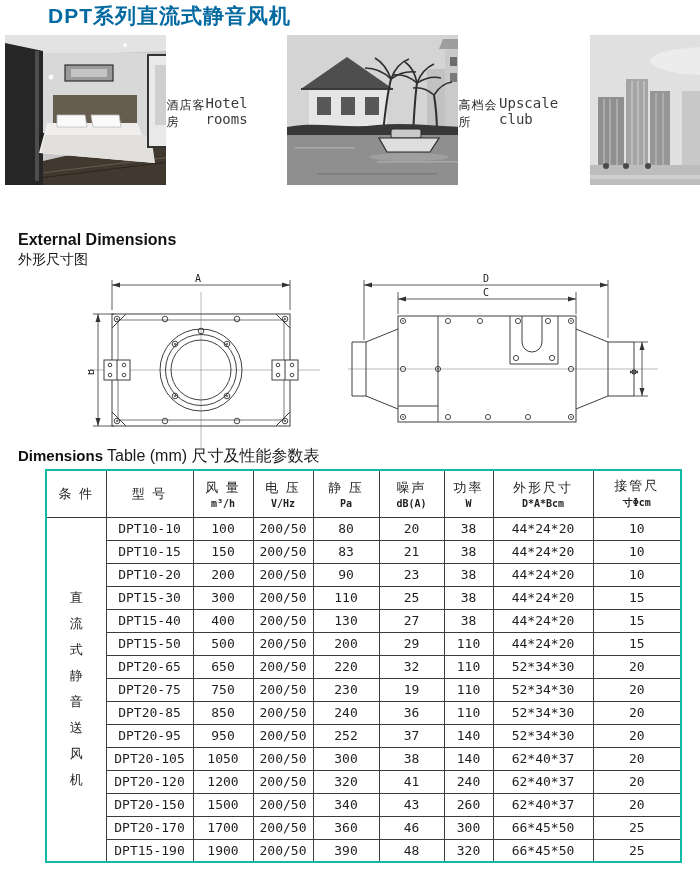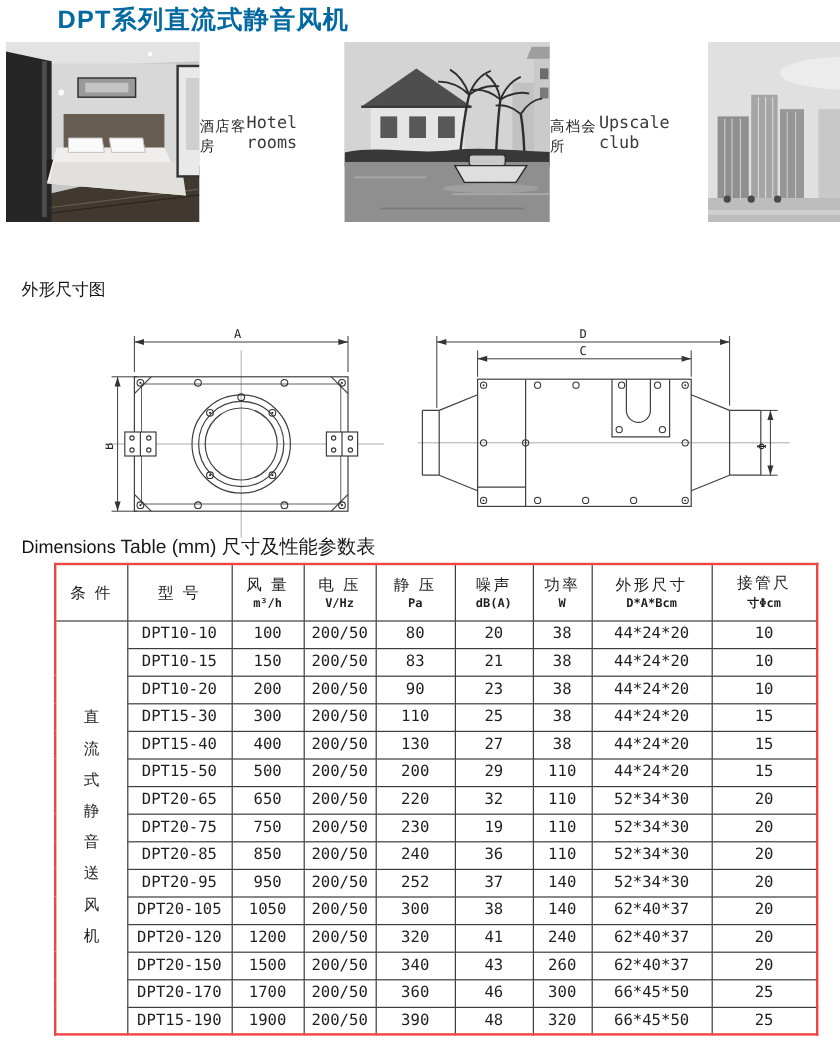--- a/index.html
+++ b/index.html
@@ -18,32 +18,32 @@
   .cap-zh { margin-top:7px; font-size:12px; color:#2a2a2a; letter-spacing:1px; }
   .cap-en { margin-top:1px; font-size:14px; color:#3a3a3a; font-family:"DejaVu Sans Mono", monospace; }
   .sec-head { position:absolute; left:18px; top:231px; }
   .sec-head .en { font-size:16px; font-weight:bold; color:#111; }
   .sec-head .zh { font-size:14px; margin-top:2px; color:#161616; }
   .drawings { position:absolute; left:0; top:272px; width:700px; height:178px; }
   .drawings svg { position:absolute; top:0; }
   #front-view { left:88px; }
   #side-view { left:348px; }
   .table-head { position:absolute; left:18px; top:446px; }
-  .table-head .b { font-size:15px; font-weight:normal; color:#111; }
+  .table-head .b { font-size:15px; font-weight:bold; color:#111; }
   .table-head .r { font-size:16px; color:#1a1a1a; margin-left:4px; }
   table.spec {
     position:absolute; left:45px; top:469px; width:635px;
     border-collapse:collapse; table-layout:fixed;
     font-family:"DejaVu Sans Mono", monospace;
   }
   table.spec th, table.spec td {
     border:1px solid #3c3c3c; text-align:center; vertical-align:middle;
     color:#1f1f1f; background:#fff;
   }
-  table.spec { border:2px solid #ef4444; }
+  table.spec { border:2px solid #14b8a6; }
   th .h1 { font-size:13px; font-weight:normal; font-family:"Liberation Sans", sans-serif; letter-spacing:2px; }
   th .h2 { font-size:10px; font-weight:bold; margin-top:1px; letter-spacing:0; }
   table.spec thead th { height:47px; }
   table.spec tbody td { height:23px; font-size:13px; }
   td.cond { font-family:"Liberation Sans", sans-serif; }
   td.cond .vchar { font-size:13px; height:26px; line-height:26px; letter-spacing:0; }
   .dim-text { font-family:"DejaVu Sans Mono", monospace; font-size:10px; fill:#222; }
 </style>
 </head>
 <body>
@@ -196,20 +196,21 @@
           <rect x="0" y="140" width="234" height="4" fill="#d0d0d0"></rect>
         </svg>
       </div>
       <div class="cap-zh">精装公寓楼</div>
       <div class="cap-en">Flat apartments</div>
     </div>
 
   </div>
 
   <div class="sec-head">
+    <div class="en">External Dimensions</div>
     <div class="zh">外形尺寸图</div>
   </div>
 
   <div class="drawings">
 
     <svg id="front-view" width="232" height="178" viewBox="0 0 232 178">
       <g stroke="#8a8a8a" stroke-width="0.6">
         <line x1="0" y1="98" x2="232" y2="98"></line>
         <line x1="113" y1="20" x2="113" y2="176"></line>
       </g>

